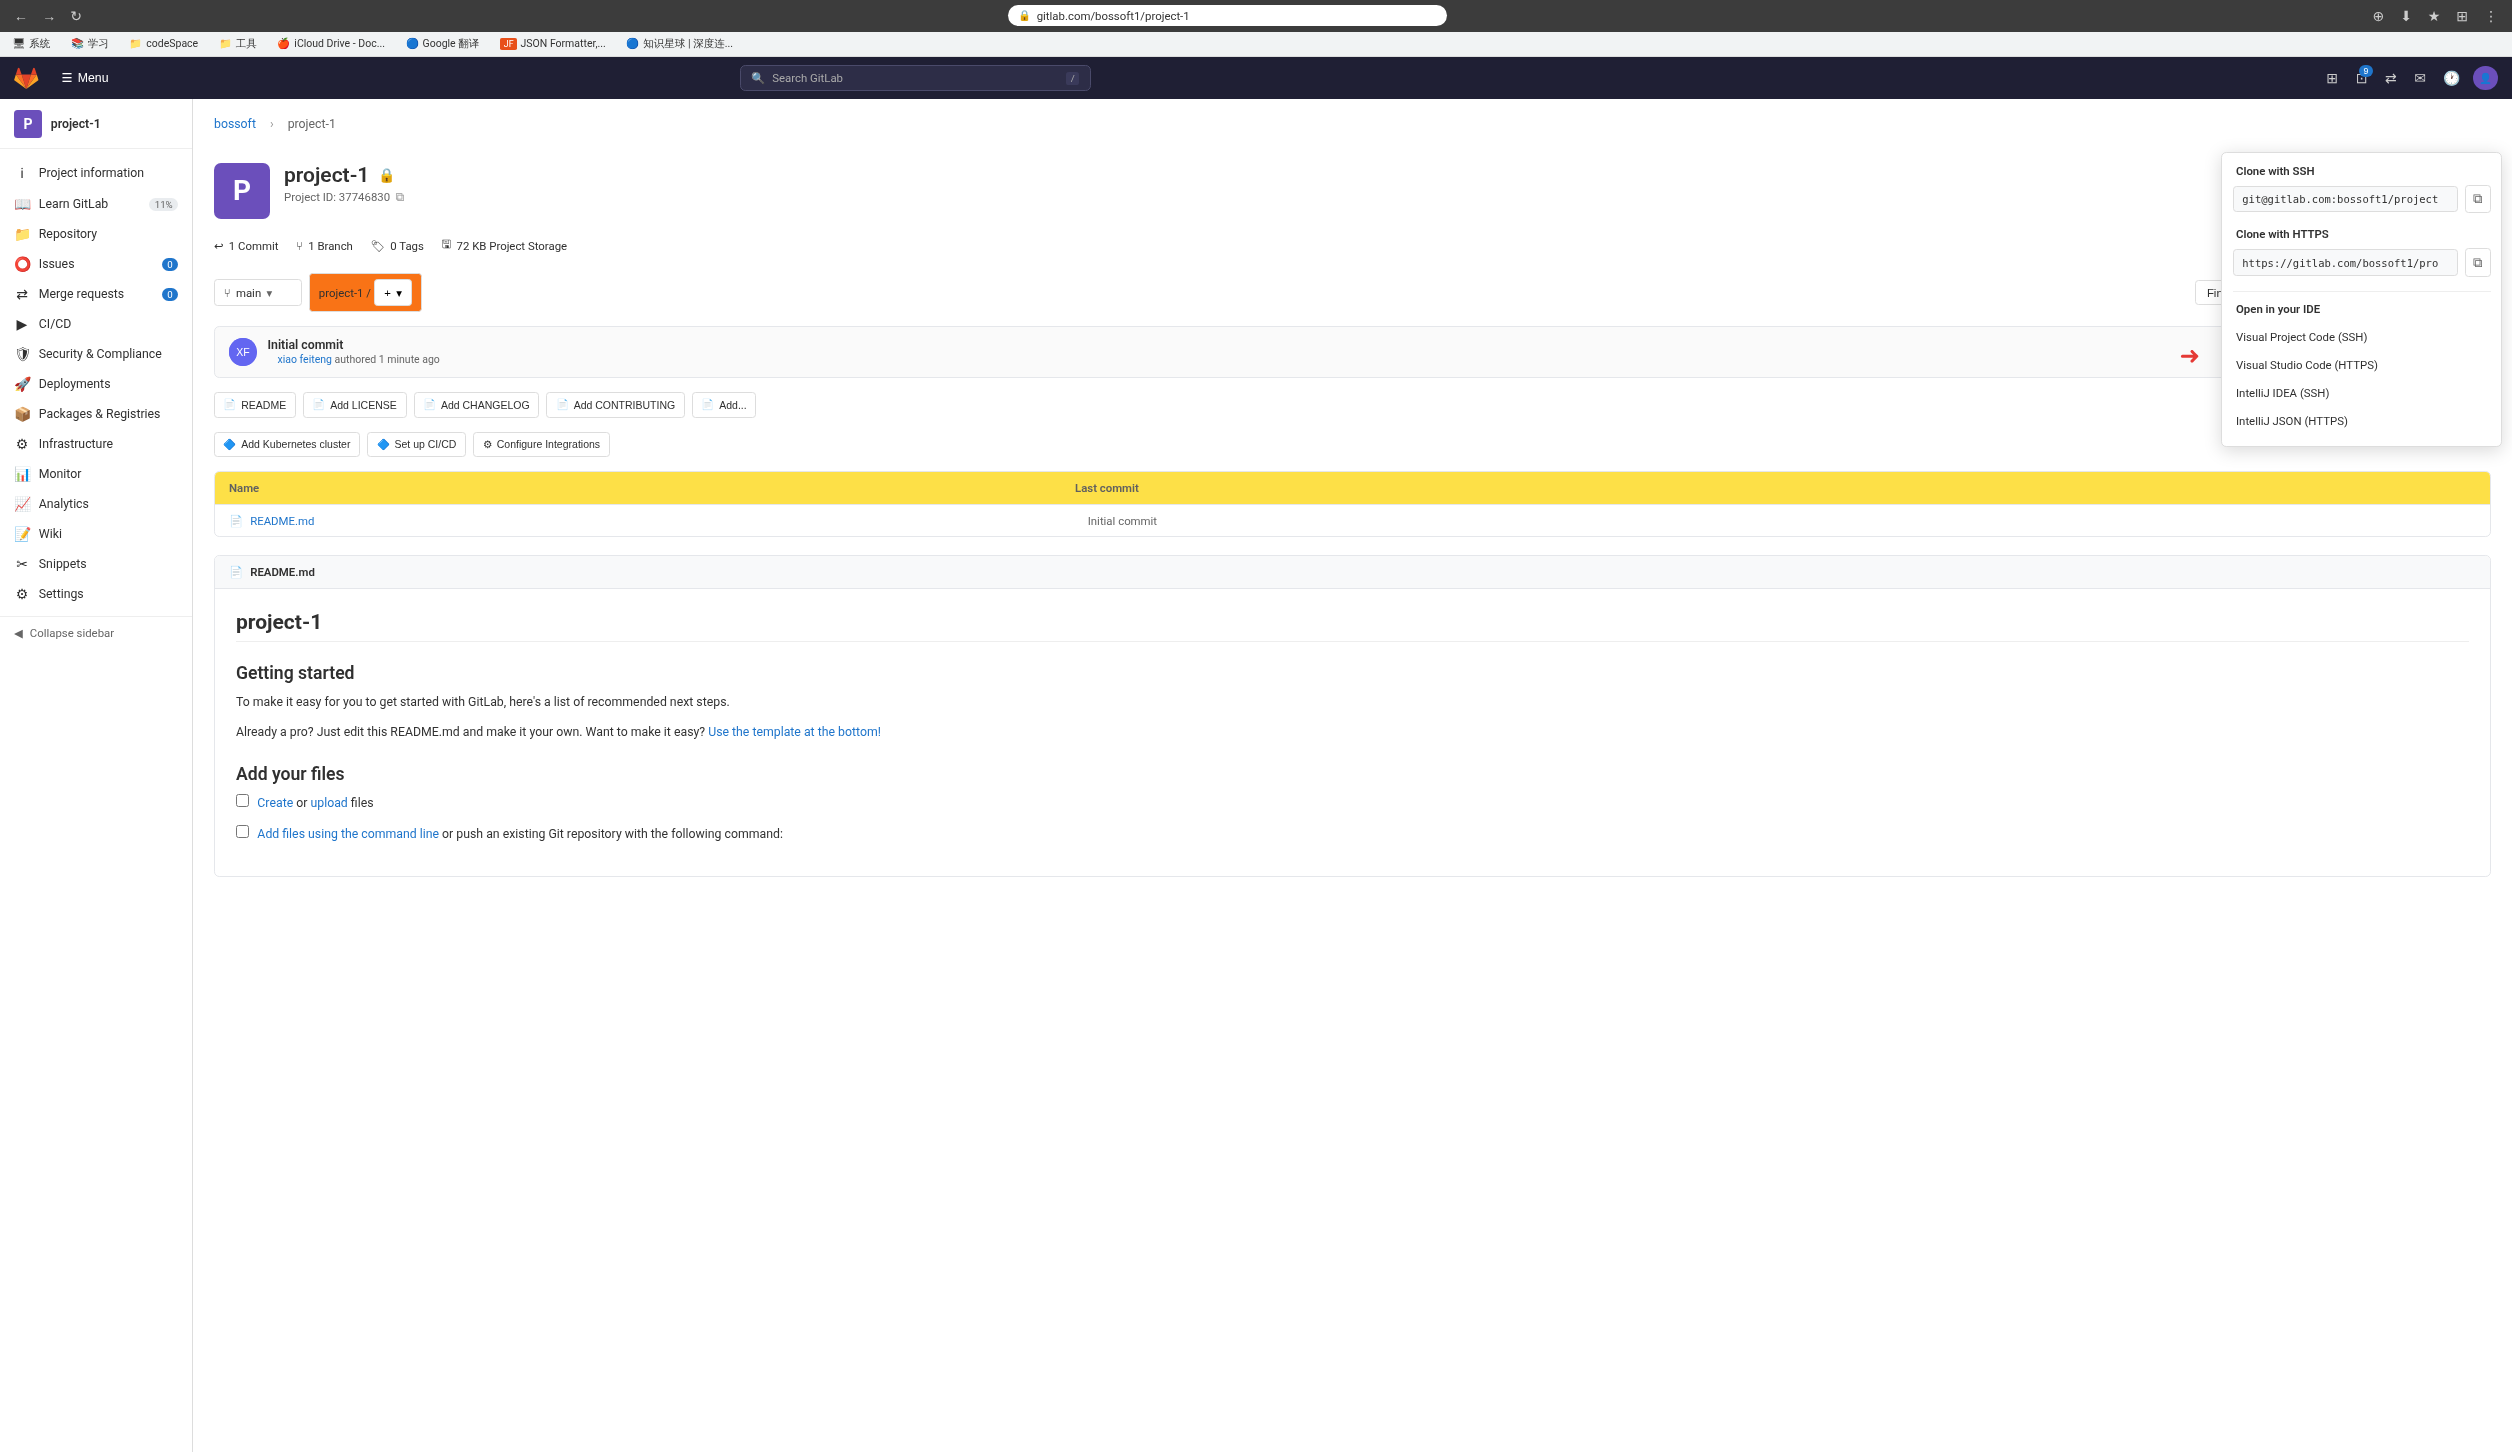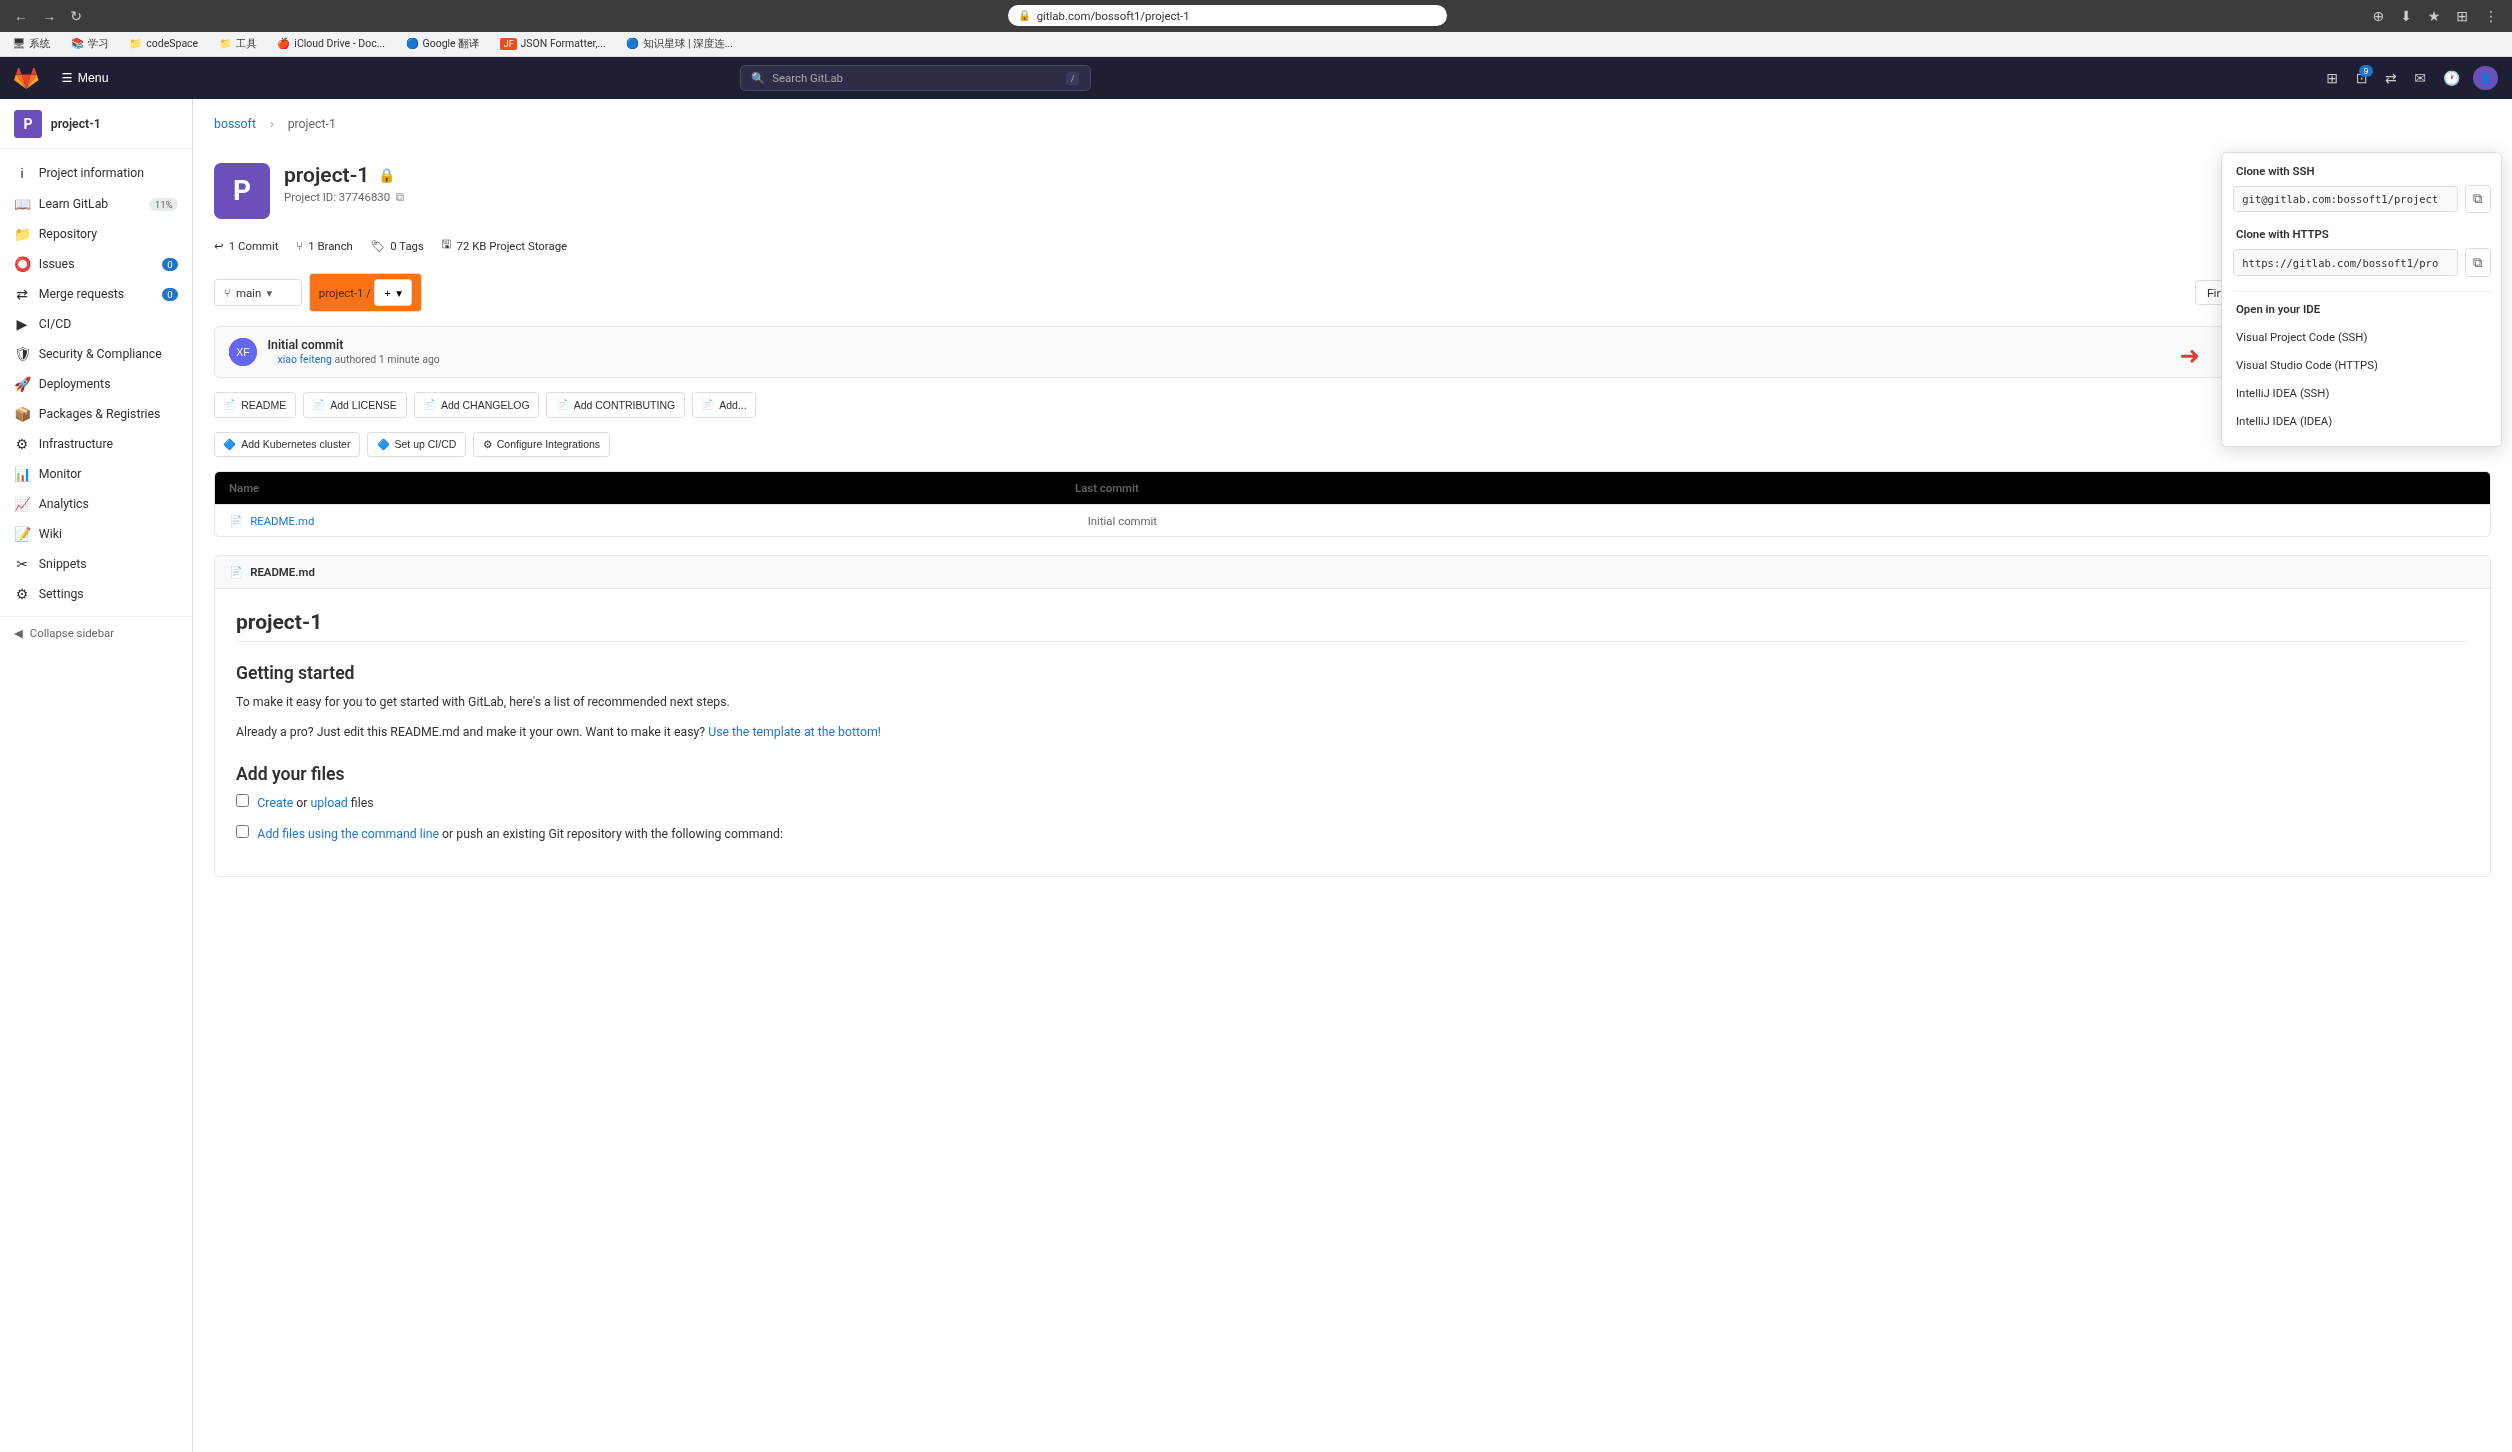--- a/index.html
+++ b/index.html
@@ -88,21 +88,21 @@
     .commit-message { font-weight: 600; font-size: 12.3px; color: #303030; }
     .commit-meta { font-size: 10.5px; color: #666; margin-top: 1.8px; }
     .commit-meta a { color: #1f75cb; text-decoration: none; margin-left: 10px; }
 
     
     .action-btns-row { display: flex; gap: 7px; flex-wrap: wrap; margin-bottom: 14px; }
     .action-btn { border: 0.9px solid #ddd; border-radius: 3.5px; padding: 5.3px 8.8px; font-size: 10.5px; background: #fff; cursor: pointer; display: flex; align-items: center; gap: 4.4px; color: #303030; }
 
     
     .file-table { border: 0.9px solid #e5e7eb; border-radius: 5.3px; overflow: hidden; margin-bottom: 17.6px; }
-    .file-table-header { display: flex; padding: 8.8px 14px; background: #000000; border-bottom: 0.9px solid #e5e7eb; font-size: 11.4px; font-weight: 600; color: #606060; }
+    .file-table-header { display: flex; padding: 8.8px 14px; background: #fde047; border-bottom: 0.9px solid #e5e7eb; font-size: 11.4px; font-weight: 600; color: #606060; }
     .file-col-name { flex: 1; }
     .file-col-commit { flex: 1.5; }
     .file-col-time { width: 132px; text-align: right; }
     .file-row { display: flex; align-items: center; padding: 8.8px 14px; border-bottom: 0.9px solid #f0f0f0; font-size: 11.4px; }
     .file-row:last-child { border-bottom: none; }
     .file-icon { margin-right: 7px; color: #666; }
     .file-name-link { color: #1f75cb; text-decoration: none; flex: 1; }
     .file-commit-msg { flex: 1.5; color: #666; }
     .file-time { width: 132px; text-align: right; color: #666; }
 
@@ -398,21 +398,21 @@
       </div>
       <div class="clone-section-title">Clone with HTTPS</div>
       <div class="clone-input-row">
         <input class="clone-input" readonly="" type="text" value="https://gitlab.com/bossoft1/pro" style="">
         <button class="clone-copy-btn">⧉</button>
       </div>
       <div class="open-ide-title">Open in your IDE</div>
       <div class="ide-option">Visual Project Code (SSH)</div>
       <div class="ide-option">Visual Studio Code (HTTPS)</div>
       <div class="ide-option">IntelliJ IDEA (SSH)</div>
-      <div class="ide-option">IntelliJ IDEA (IDEA)</div>
+      <div class="ide-option">IntelliJ JSON (HTTPS)</div>
     </div>
 
     <div style="position:absolute; top:242px; right:312px; color:#e53935; font-size:24.6px; pointer-events:none; z-index:300;">
       ➜
     </div>
 
     <div class="commit-info">
       <div class="commit-avatar">
         <svg width="28" height="28" viewBox="0 0 32 32" style="font-size:12px">
           <circle cx="16" cy="16" r="16" fill="#6366f1"></circle>

